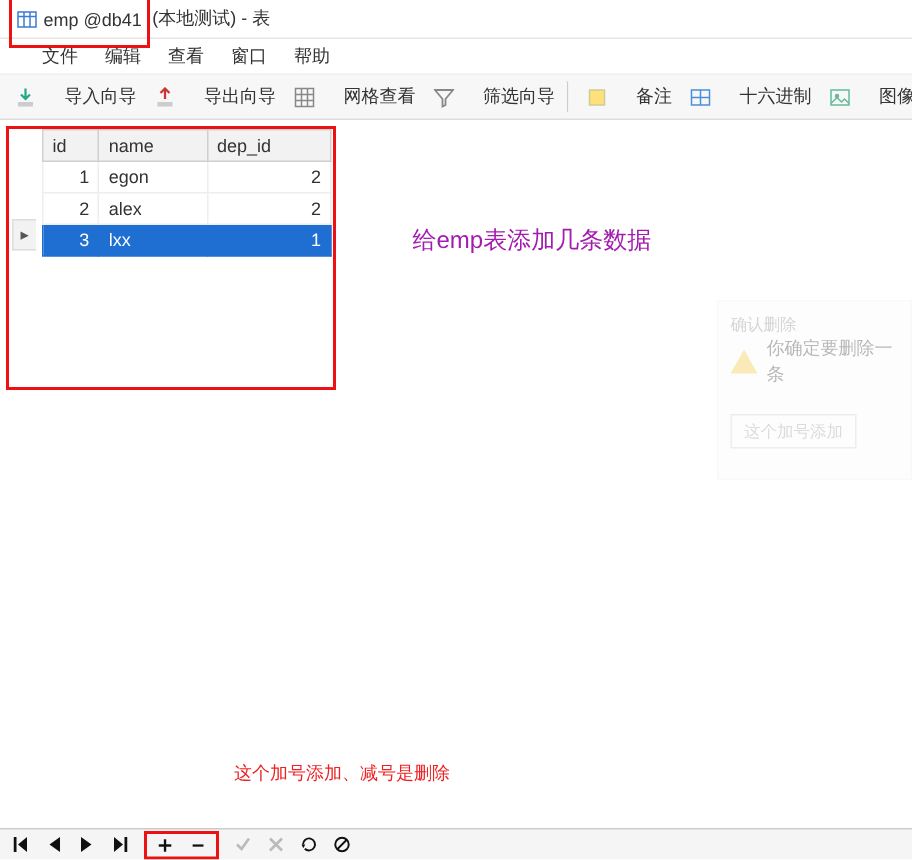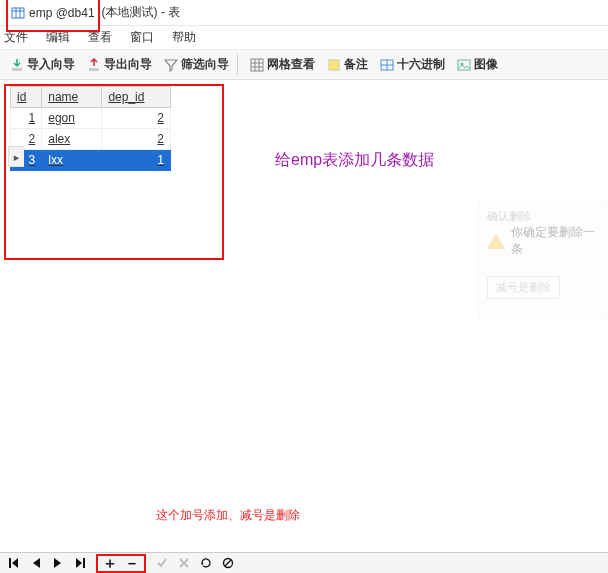--- a/index.html
+++ b/index.html
@@ -34,67 +34,65 @@
     display: inline-flex; align-items: center;
     height: 38px;
   }
   .title-rest { margin-left: 2px; }
   
   .menubar {
     height: 24px;
     display: flex;
     align-items: center;
     gap: 18px;
-    padding: 0 4px;
+    padding: 0 28px;
     background: #fff;
     border-bottom: 1px solid #eee;
   }
   .menubar span { cursor: default; }
   
   .toolbar {
     height: 30px;
     display: flex;
     align-items: center;
     gap: 4px;
     padding: 0 6px;
     background: #f7f7f7;
     border-bottom: 1px solid #ddd;
     white-space: nowrap;
     overflow: hidden;
   }
   .tool {
     display: flex;
     align-items: center;
-    gap: 3px;
+    gap: 19px;
     padding: 2px 4px;
     border-radius: 2px;
-    font-weight: bold;
   }
   .tool.sep-after { border-right: 1px solid #ccc; padding-right: 8px; margin-right: 4px; }
   .ico { width: 14px; height: 14px; display: inline-block; }
   
   .main {
     position: relative;
     height: 472px;
     background: #fff;
   }
   
   .table-box {
     position: absolute;
     left: 4px; top: 4px;
     width: 220px;
     height: 176px;
     border: 2px solid #e11;
   }
   table {
     border-collapse: collapse;
     font-size: 12px;
-    width: 161px;
-    margin-left: 4px;
-    text-decoration: underline;
+    width: 193px;
+    margin-left: 22px;
   }
   th {
     background: #f2f2f2;
     border: 1px solid #cfcfcf;
     text-align: left;
     padding: 3px 6px;
     font-weight: normal;
   }
   td {
     border: 1px solid #eee;
@@ -222,35 +220,35 @@
         </svg></span>
     <span>导入向导</span>
   </div>
   <div class="tool">
     <span class="ico"><svg viewBox="0 0 14 14">
           <path d="M7 8V1M4 4l3-3 3 3" stroke="#c33" stroke-width="1.5" fill="none"></path>
           <rect x="2" y="10" width="10" height="3" fill="#ccc"></rect>
         </svg></span>
     <span>导出向导</span>
   </div>
-  <div class="tool sep-after">
-    <span class="ico"><svg viewBox="0 0 14 14">
-          <path d="M1 2h12L8 8v4l-2 1V8z" fill="none" stroke="#888" stroke-width="1.2"></path>
-        </svg></span>
-    <span>筛选向导</span>
-  </div>
   <div class="tool">
     <span class="ico"><svg viewBox="0 0 14 14">
           <rect x="1" y="1" width="12" height="12" fill="none" stroke="#888"></rect>
           <line x1="1" y1="5" x2="13" y2="5" stroke="#888"></line>
           <line x1="1" y1="9" x2="13" y2="9" stroke="#888"></line>
           <line x1="5" y1="1" x2="5" y2="13" stroke="#888"></line>
           <line x1="9" y1="1" x2="9" y2="13" stroke="#888"></line>
         </svg></span>
     <span>网格查看</span>
+  </div>
+  <div class="tool sep-after">
+    <span class="ico"><svg viewBox="0 0 14 14">
+          <path d="M1 2h12L8 8v4l-2 1V8z" fill="none" stroke="#888" stroke-width="1.2"></path>
+        </svg></span>
+    <span>筛选向导</span>
   </div>
   <div class="tool">
     <span class="ico"><svg viewBox="0 0 14 14">
           <rect x="2" y="2" width="10" height="10" fill="#ffe17a" stroke="#cc9"></rect>
         </svg></span>
     <span>备注</span>
   </div>
   <div class="tool">
     <span class="ico"><svg viewBox="0 0 14 14">
           <rect x="1" y="2" width="12" height="10" fill="none" stroke="#4a90d9"></rect>
@@ -303,21 +301,21 @@
 
   <div class="anno1">给emp表添加几条数据</div>
   <div class="anno2">这个加号添加、减号是删除</div>
 
   <div class="dialog">
     <div class="dlg-title">确认删除</div>
     <div class="dlg-body">
       <div class="warn-tri"></div>
       <span>你确定要删除一条</span>
     </div>
-    <span class="dlg-btn">减号是删除</span>
+    <span class="dlg-btn">这个加号添加</span>
   </div>
 
 </div>
 
 <div class="navbar">
   <span class="nav-btn">
     <svg width="10" height="10" viewBox="0 0 10 10">
         <rect x="0" y="0" width="2" height="10" fill="#111"></rect>
         <polygon points="9,0 9,10 3,5" fill="#111"></polygon>
       </svg>

